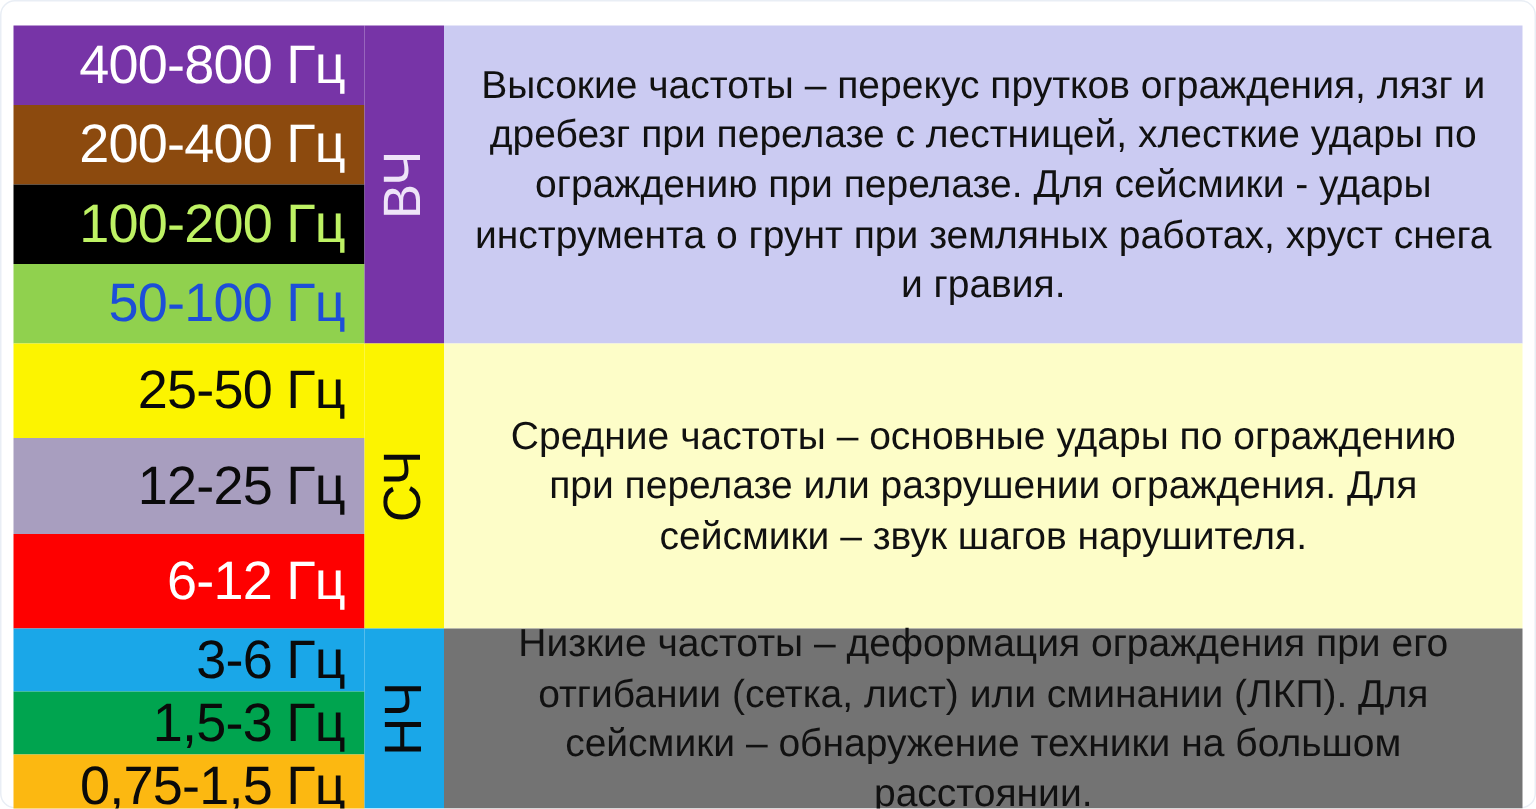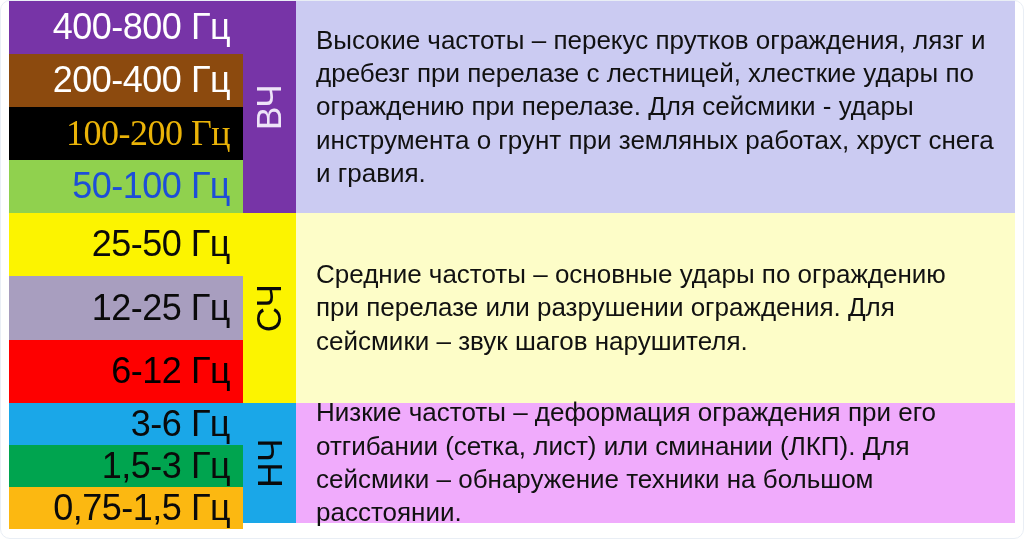--- a/index.html
+++ b/index.html
@@ -10,21 +10,21 @@
   }
   .page {
     position: relative;
     width: 1024px; height: 539px;
     background: #ffffff;
     border: 1px solid #e9eef5;
     border-radius: 10px;
   }
   .content {
     position: absolute;
-    left: 8px; top: 0;
+    left: 8px; top: 16px;
     width: 1006px; height: 522px;
     display: flex; flex-direction: column;
   }
   .section { display: flex; width: 100%; }
   .sec-0 { height: 217px; }
   .sec-1 { height: 195px; }
   .sec-2 { height: 120px; }
   .bands {
     width: 234px; flex: 0 0 234px;
     display: flex; flex-direction: column;
@@ -44,64 +44,64 @@
   }
   .vlabel {
     transform: rotate(-90deg);
     font-size: 35px;
     letter-spacing: 0.5px;
     white-space: nowrap;
   }
   .desc {
     flex: 1 1 auto;
     display: flex; align-items: center; justify-content: center;
-    text-align: left;
+    text-align: center;
     padding: 6px 20px;
     font-size: 26px;
     line-height: 1.28;
     color: #111111;
   }
 </style>
 </head>
 <body>
 
 <div class="page">
   <div class="content">
 
     <section class="section sec-0">
       <div class="bands">
         <div class="band" style="background-color: rgb(119, 52, 167); color: rgb(255, 255, 255);">400-800 Гц</div>
         <div class="band" style="background-color: rgb(140, 74, 14); color: rgb(255, 255, 255); text-align: right;">200-400 Гц</div>
-        <div class="band" style="background-color: rgb(0, 0, 0); color: #eab308; font-family: Liberation Serif, serif;">100-200 Гц</div>
+        <div class="band" style="background-color: rgb(0, 0, 0); color: #bef264;">100-200 Гц</div>
         <div class="band" style="background-color: rgb(144, 209, 78); color: #1d4ed8;">50-100 Гц</div>
       </div>
       <div class="label-col" style="background-color: rgb(119, 52, 167);">
         <span class="vlabel" style="color: rgb(238, 228, 248);">ВЧ</span>
       </div>
       <div class="desc" style="background-color: rgb(203, 203, 242);">Высокие частоты – перекус прутков ограждения, лязг и дребезг при перелазе с лестницей, хлесткие удары по ограждению при перелазе. Для сейсмики - удары инструмента о грунт при земляных работах, хруст снега и гравия.</div>
     </section>
 
     <section class="section sec-1">
       <div class="bands">
         <div class="band" style="background-color: rgb(252, 244, 0); color: rgb(10, 10, 10);">25-50 Гц</div>
         <div class="band" style="background-color: rgb(168, 158, 191); color: rgb(10, 10, 10);">12-25 Гц</div>
-        <div class="band" style="background-color: rgb(254, 0, 0); color: #000000;">6-12 Гц</div>
+        <div class="band" style="background-color: rgb(254, 0, 0); color: #ffffff;">6-12 Гц</div>
       </div>
       <div class="label-col" style="background-color: rgb(252, 244, 0);">
         <span class="vlabel" style="color: rgb(10, 10, 10);">СЧ</span>
       </div>
       <div class="desc" style="background-color: rgb(253, 253, 200);">Средние частоты – основные удары по ограждению при перелазе или разрушении ограждения. Для сейсмики – звук шагов нарушителя.</div>
     </section>
 
     <section class="section sec-2">
       <div class="bands">
         <div class="band" style="background-color: rgb(26, 167, 232); color: rgb(10, 10, 10);">3-6 Гц</div>
         <div class="band" style="background-color: rgb(0, 164, 79); color: rgb(10, 10, 10);">1,5-3 Гц</div>
         <div class="band" style="background-color: rgb(252, 184, 17); color: rgb(10, 10, 10);">0,75-1,5 Гц</div>
       </div>
       <div class="label-col" style="background-color: rgb(26, 167, 232);">
         <span class="vlabel" style="color: rgb(10, 10, 10);">НЧ</span>
       </div>
-      <div class="desc" style="background-color: #f0abfc;">Низкие частоты – деформация ограждения при его отгибании (сетка, лист) или сминании (ЛКП). Для сейсмики – обнаружение техники на большом расстоянии.</div>
+      <div class="desc" style="background-color: #737373;">Низкие частоты – деформация ограждения при его отгибании (сетка, лист) или сминании (ЛКП). Для сейсмики – обнаружение техники на большом расстоянии.</div>
     </section>
 
   </div>
 </div>
 
 </body></html>

